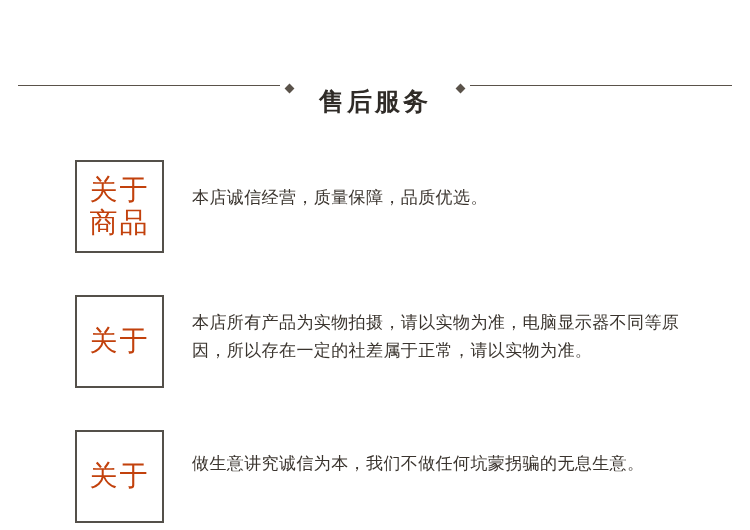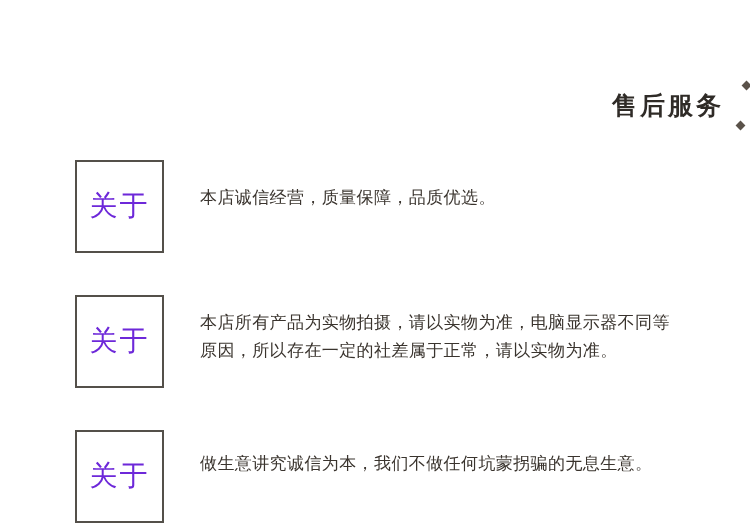--- a/index.html
+++ b/index.html
@@ -23,23 +23,22 @@
   }
 
   
   .header {
     position: absolute;
     top: 85px;
     left: 0;
     width: 750px;
     height: 40px;
     display: flex;
-    align-items: flex-end;
+    align-items: flex-start;
     justify-content: center;
-    flex-direction: column;
   }
   .rule {
     height: 1px;
     background: #5a524a;
     flex: 1 1 auto;
   }
   .rule.left { margin-left: 18px; }
   .rule.right { margin-right: 18px; }
 
   .diamond {
@@ -80,37 +79,37 @@
     flex: 0 0 auto;
     width: 89px;
     height: 93px;
     border: 2px solid #54504a;
     box-sizing: border-box;
     display: flex;
     flex-direction: column;
     align-items: center;
     justify-content: center;
     line-height: 1.08;
-    color: #6d28d9;
+    color: #c2410c;
     font-family: "DejaVu Serif", "Liberation Serif", serif;
   }
   .badge .l1 {
     font-size: 28px;
     letter-spacing: 2px;
     font-weight: 500;
   }
   .badge .l2 {
     font-size: 28px;
     letter-spacing: 2px;
     font-weight: 500;
     margin-top: 2px;
   }
   .desc {
     flex: 1 1 auto;
-    padding-left: 36px;
+    padding-left: 28px;
     padding-right: 70px;
     padding-top: 24px;
     font-size: 17px;
     line-height: 1.62;
     color: #3a342e;
     letter-spacing: 0.4px;
     font-family: "DejaVu Sans", "Liberation Sans", sans-serif;
   }
   .item.item-2 .desc { padding-top: 14px; }
   .item.item-3 .desc { padding-top: 20px; font-family: Liberation Serif, serif; }
@@ -126,20 +125,21 @@
     <div class="header-title">售后服务</div>
     <div class="diamond r"></div>
     <div class="rule right"></div>
   </div>
 
   <div class="items">
 
     <div class="item item-1">
       <div class="badge">
         <div class="l1">关于</div>
+        <div class="l2">商品</div>
       </div>
       <div class="desc">本店诚信经营，质量保障，品质优选。</div>
     </div>
 
     <div class="item item-2">
       <div class="badge">
         <div class="l1">关于</div>
       </div>
       <div class="desc">本店所有产品为实物拍摄，请以实物为准，电脑显示器不同等原因，所以存在一定的社差属于正常，请以实物为准。</div>
     </div>

